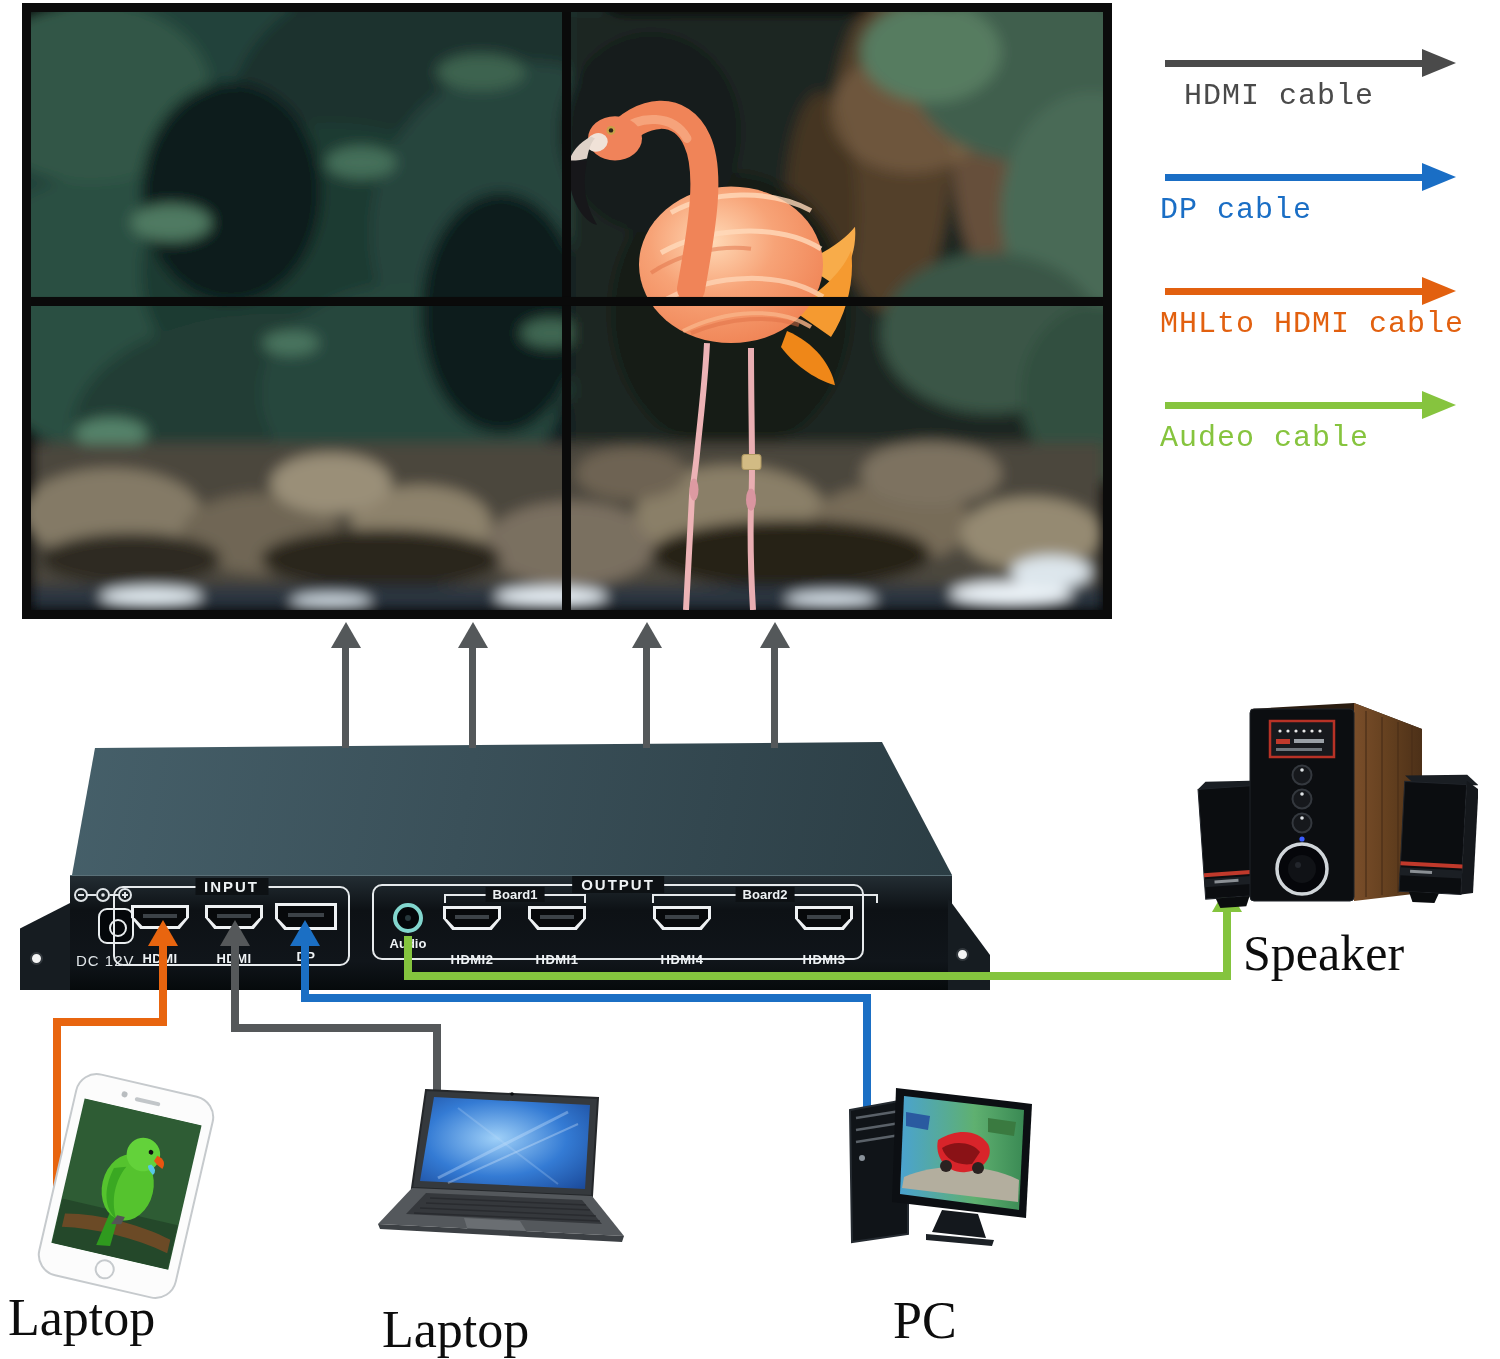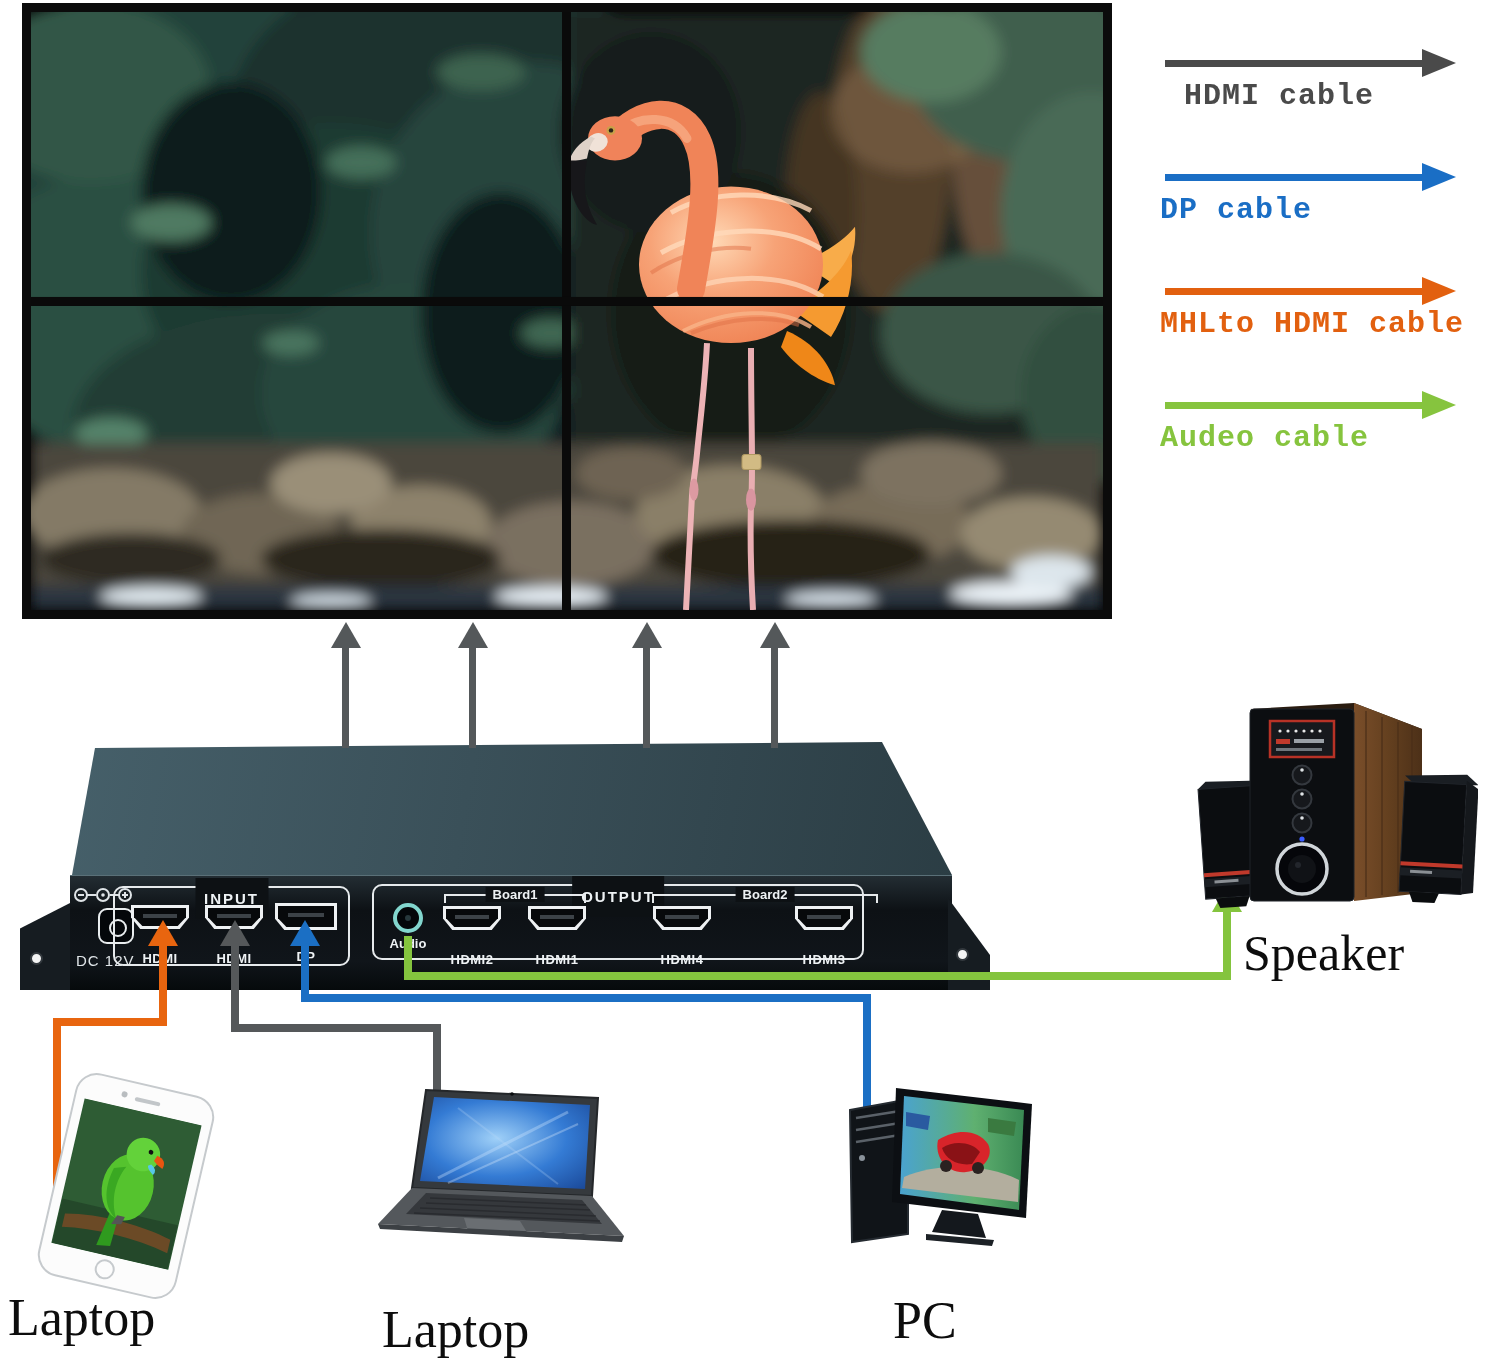--- a/index.html
+++ b/index.html
@@ -10,21 +10,21 @@
   
   .wall{position:absolute;left:22px;top:3px;width:1090px;height:616px;background:#000;
         border:9px solid #0b0b0b;}
   .wall svg{position:absolute;left:0;top:0;width:100%;height:100%;}
 
   
   .legend-item{position:absolute;left:1160px;width:340px;}
   .legend-arrow{position:relative;height:7px;width:258px;margin-left:5px;}
   .legend-arrow::after{content:"";position:absolute;right:-33px;top:-11px;width:0;height:0;
       border-top:14px solid transparent;border-bottom:14px solid transparent;border-left:34px solid #000;}
-  .legend-label{margin-top:12px;font-family:"Liberation Mono",monospace;font-size:30px;letter-spacing:1px;white-space:nowrap;font-weight:bold;}
+  .legend-label{margin-top:12px;font-family:"Liberation Mono",monospace;font-size:30px;letter-spacing:1px;white-space:nowrap;}
   .lg0{--c:#4a4a4a;} .lg1{--c:#1a6ec5;} .lg2{--c:#e2600f;} .lg3{--c:#86c43e;}
   .legend-item .legend-arrow{background:var(--c);}
   .legend-item .legend-arrow::after{border-left-color:var(--c);}
   .legend-item .legend-label{color:var(--c);}
   .indent{padding-left:24px;}
 
   
   .box-top{position:absolute;left:60px;top:738px;width:900px;height:140px;
      background:linear-gradient(100deg,#46606a 0%,#3a5059 45%,#2b3d44 100%);
      clip-path:polygon(35px 10px,822px 4px,892px 137px,12px 137px);}
@@ -39,21 +39,21 @@
 
   .pwr-label{position:absolute;left:76px;top:952px;color:#dfe4e7;font-size:15px;letter-spacing:1px;}
   .dc-jack{position:absolute;left:98px;top:908px;width:36px;height:36px;border:2px solid #e9edef;border-radius:9px;background:#04070a;}
   .dc-jack::after{content:"";position:absolute;left:9px;top:9px;width:14px;height:14px;border:2px solid #e9edef;border-radius:50%;}
   .pwr-icon{position:absolute;left:72px;top:886px;}
 
   .pgroup{position:absolute;border:2px solid #e6eaec;border-radius:10px;}
   .grp-in{left:113px;top:886px;width:237px;height:80px;}
   .grp-out{left:372px;top:884px;width:492px;height:76px;}
   .grp-label{position:absolute;left:50%;top:-10px;transform:translateX(-50%);
-     background:#0d1114;padding:12px 9px;color:#eef2f4;font-size:15px;font-weight:bold;letter-spacing:2px;}
+     background:#0d1114;padding:0 9px;color:#eef2f4;font-size:15px;font-weight:bold;letter-spacing:2px;}
 
   .port{position:absolute;}
   .port-shape{background:#eef1f3;padding:3px;}
   .hdmi-clip{clip-path:polygon(0 0,100% 0,100% 52%,84% 100%,16% 100%,0 52%);}
   .dp-clip{clip-path:polygon(0 0,100% 0,100% 100%,15% 100%,0 58%);}
   .port-inner{width:100%;height:100%;background:#07090b;position:relative;}
   .port-inner::after{content:"";position:absolute;left:18%;top:35%;width:64%;height:4px;background:#3c4247;}
   .port-label{position:absolute;top:46px;width:100%;text-align:center;color:#eef2f4;font-size:13px;font-weight:bold;letter-spacing:.5px;}
   .audio-jack{position:absolute;left:393px;top:903px;width:30px;height:30px;border-radius:50%;
      border:4px solid #82d6ce;background:#04070a;}

